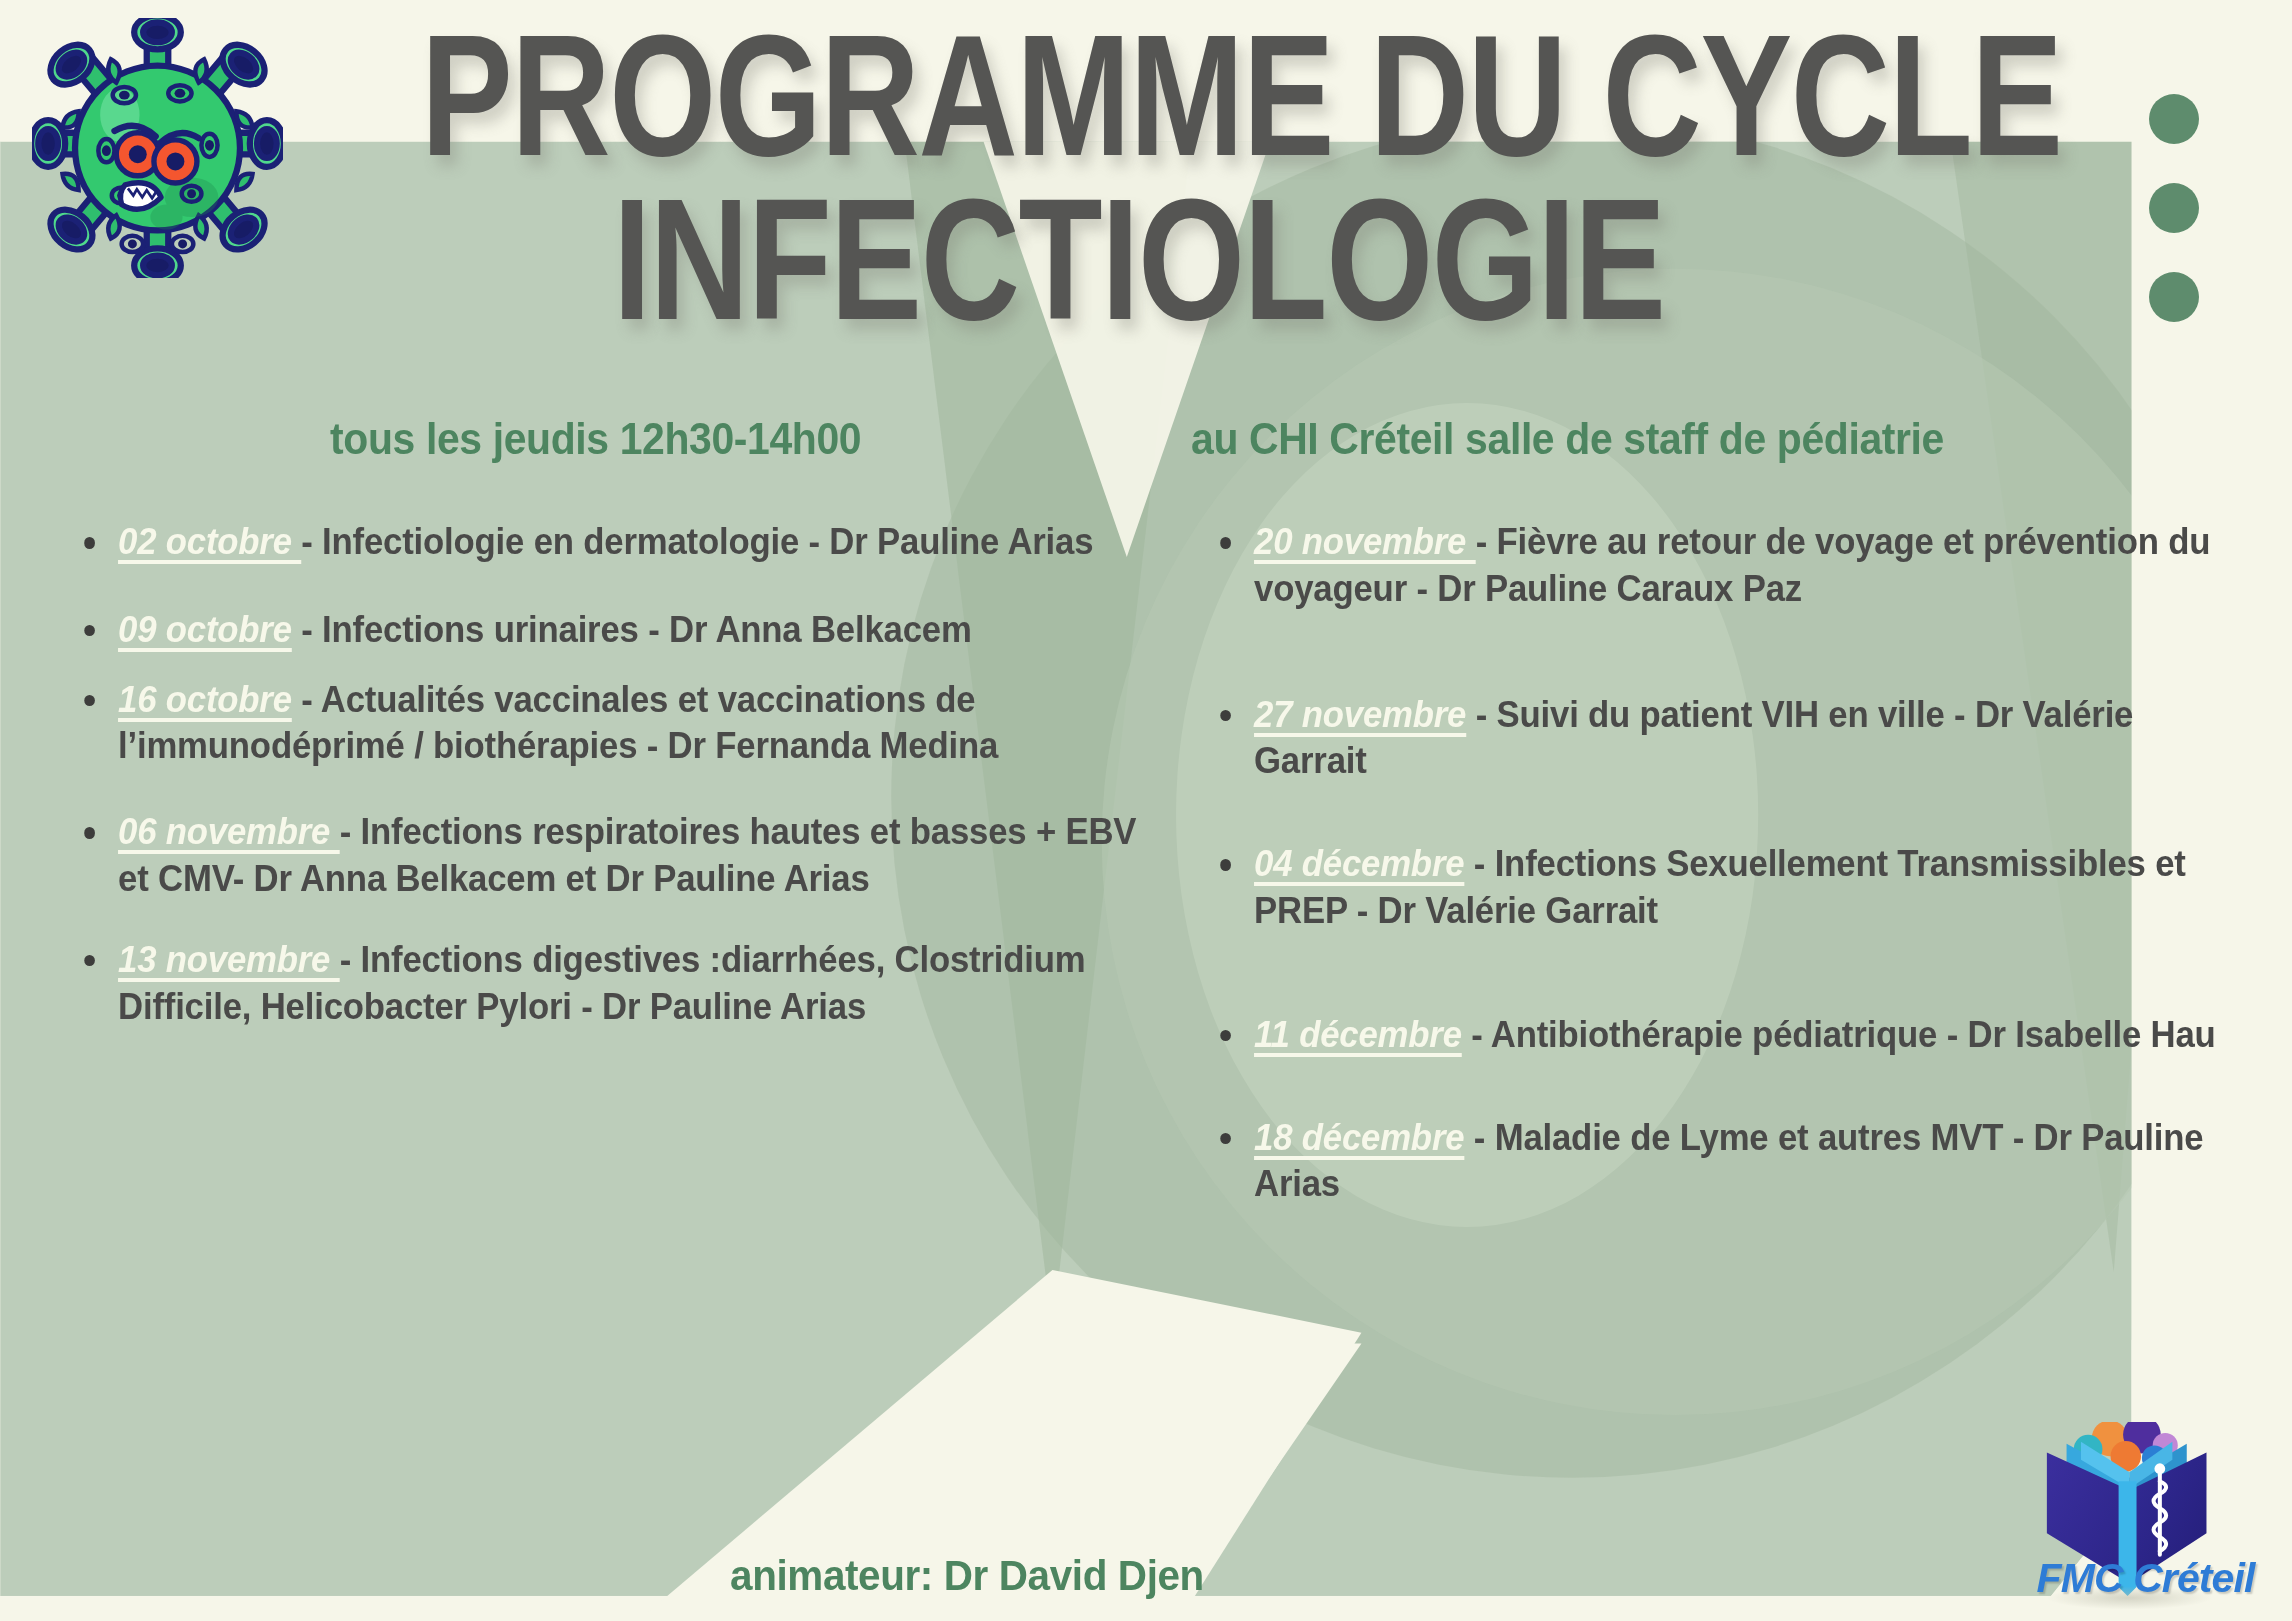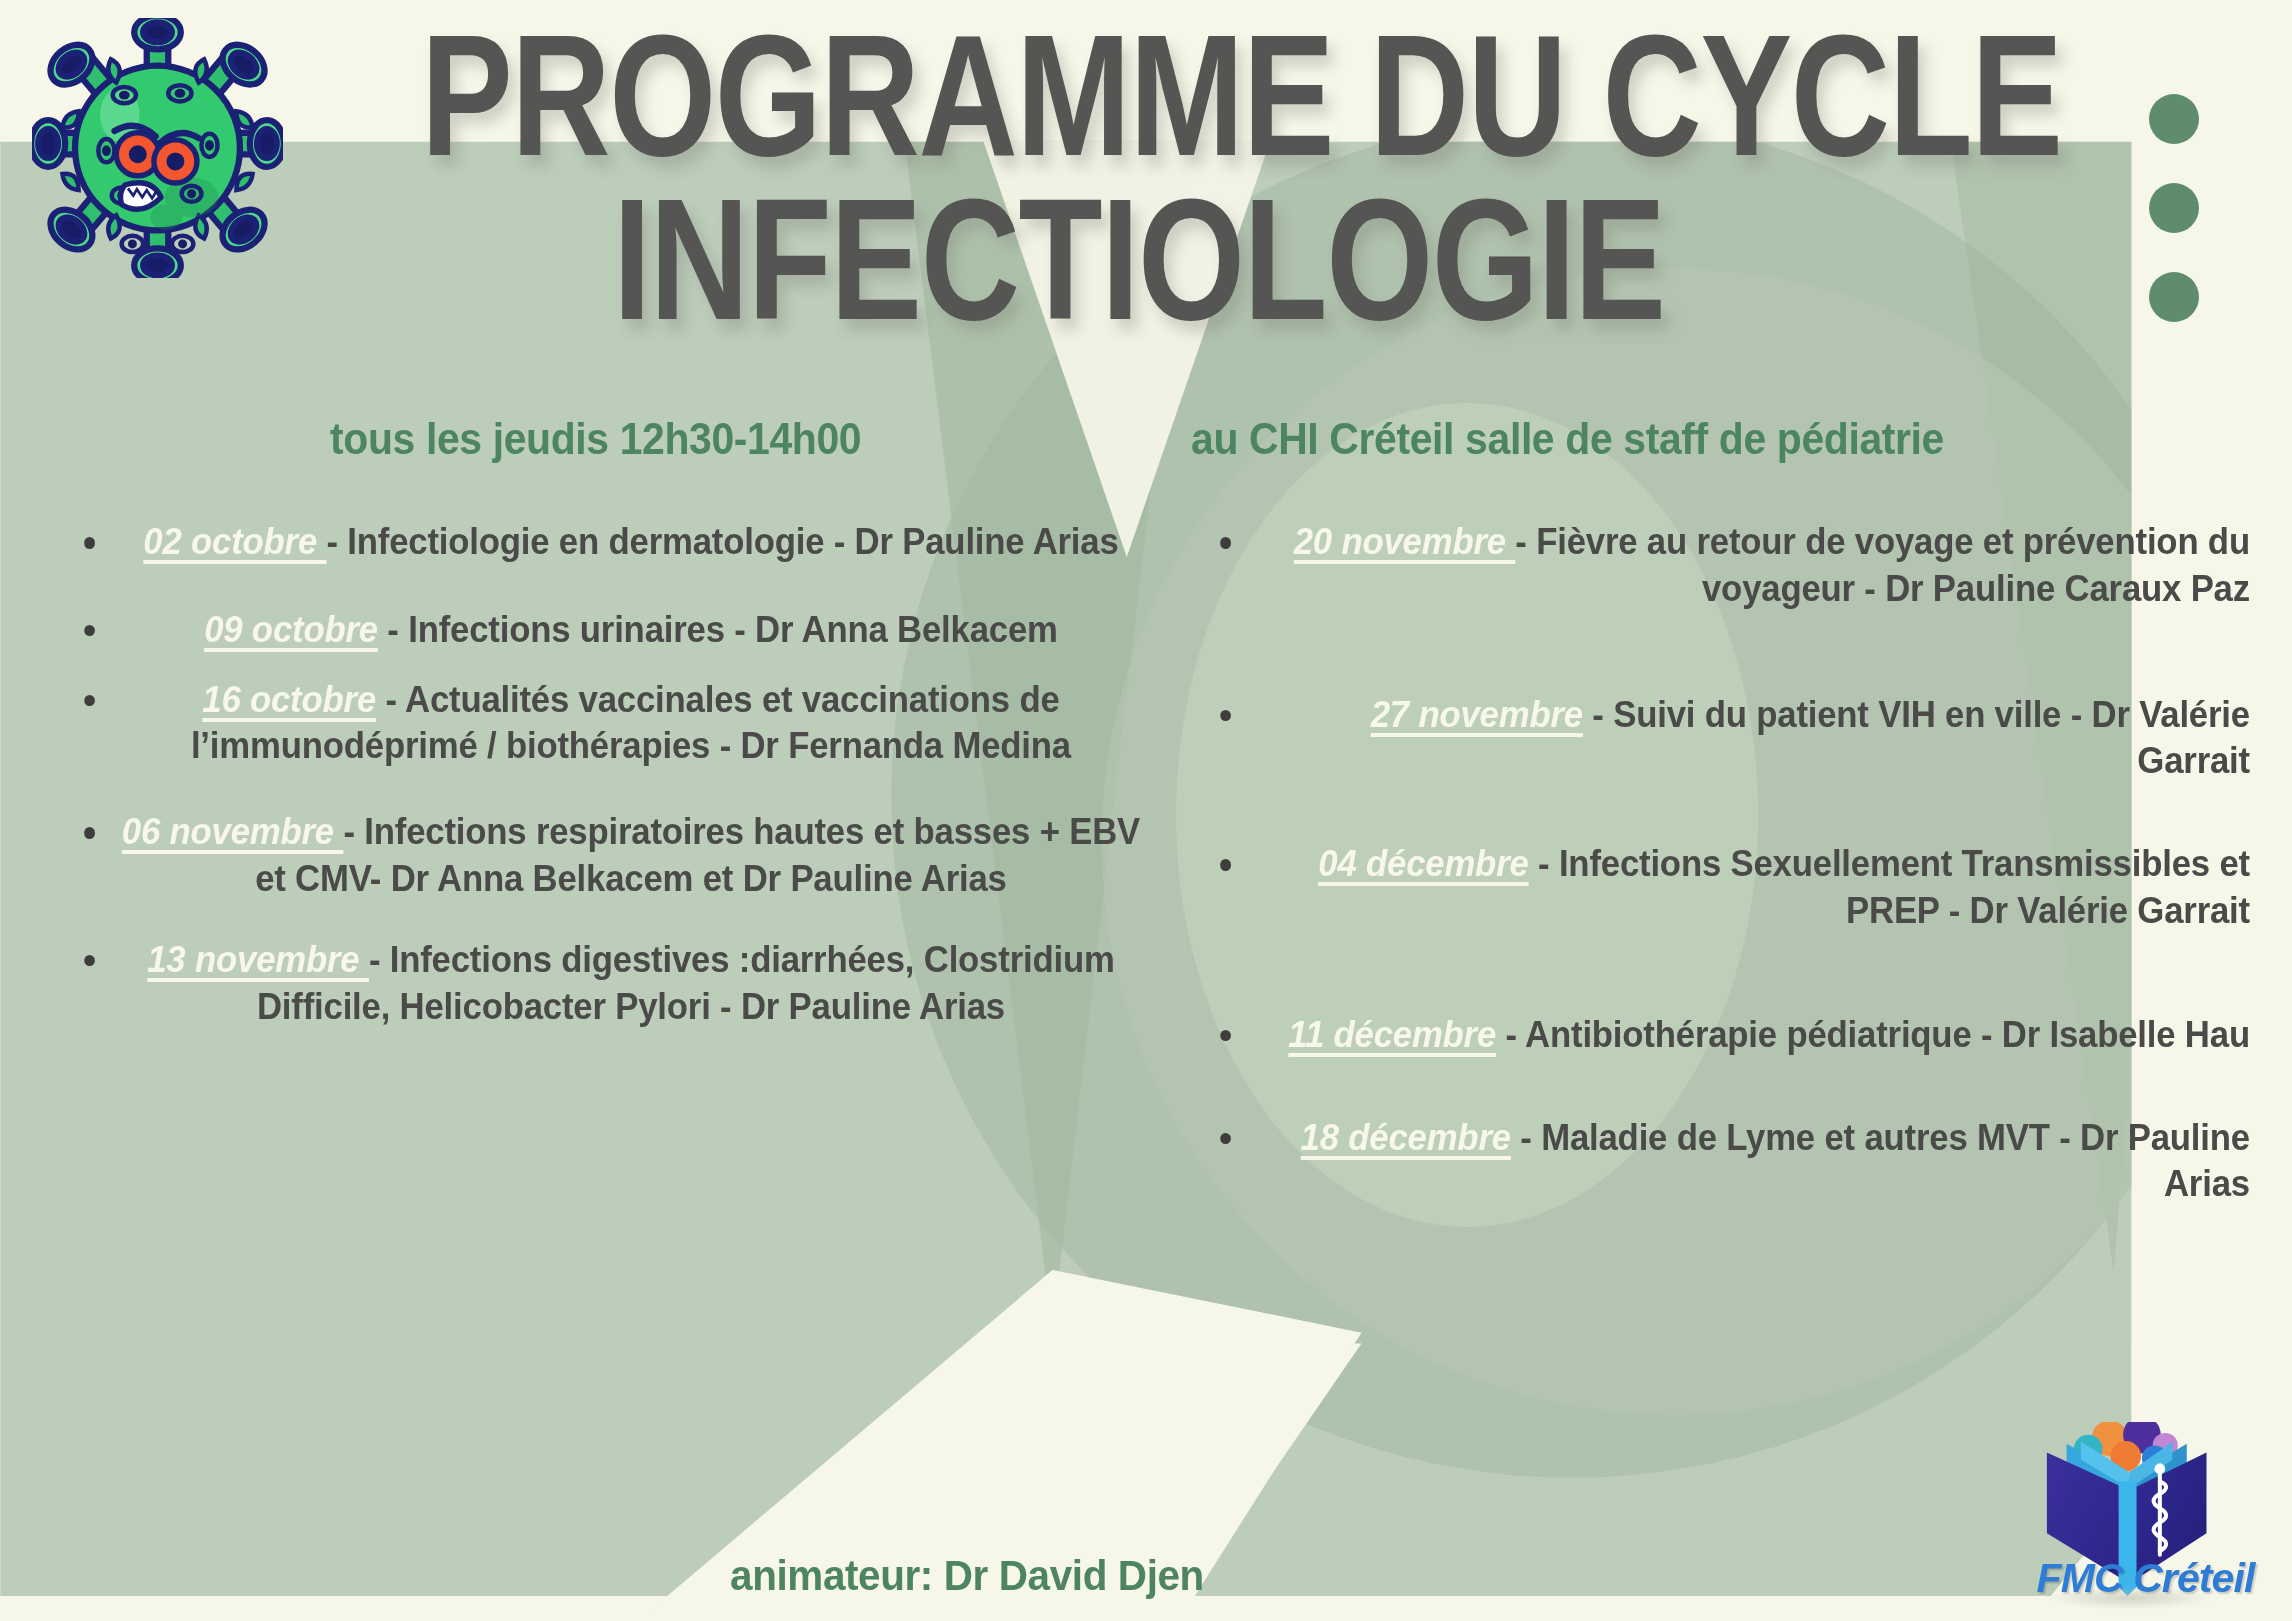--- a/index.html
+++ b/index.html
@@ -51,22 +51,22 @@
     letter-spacing:-0.4px;
     transform:scaleX(0.93); transform-origin:left center;
     white-space:nowrap;
   }
   .sub-left{ left:330px; top:0; }
   .sub-right{ left:1191px; top:0; }
 
   
   .cols{ position:absolute; left:0; top:510px; width:2293px; }
   .col{ position:absolute; top:0; }
-  .col-left{ left:64px; width:1119px;text-align:center; }
-  .col-right{ left:1200px; width:1088px;text-align:right; }
+  .col-left{ left:64px; width:1119px; }
+  .col-right{ left:1200px; width:1088px; }
 
   ul.items{ list-style:none; }
   li.item{
     position:relative;
     padding-left:56px;
     font-size:36px;
     font-weight:700;
     color:#4A4A49;
     line-height:1.30;
     letter-spacing:-0.2px;

